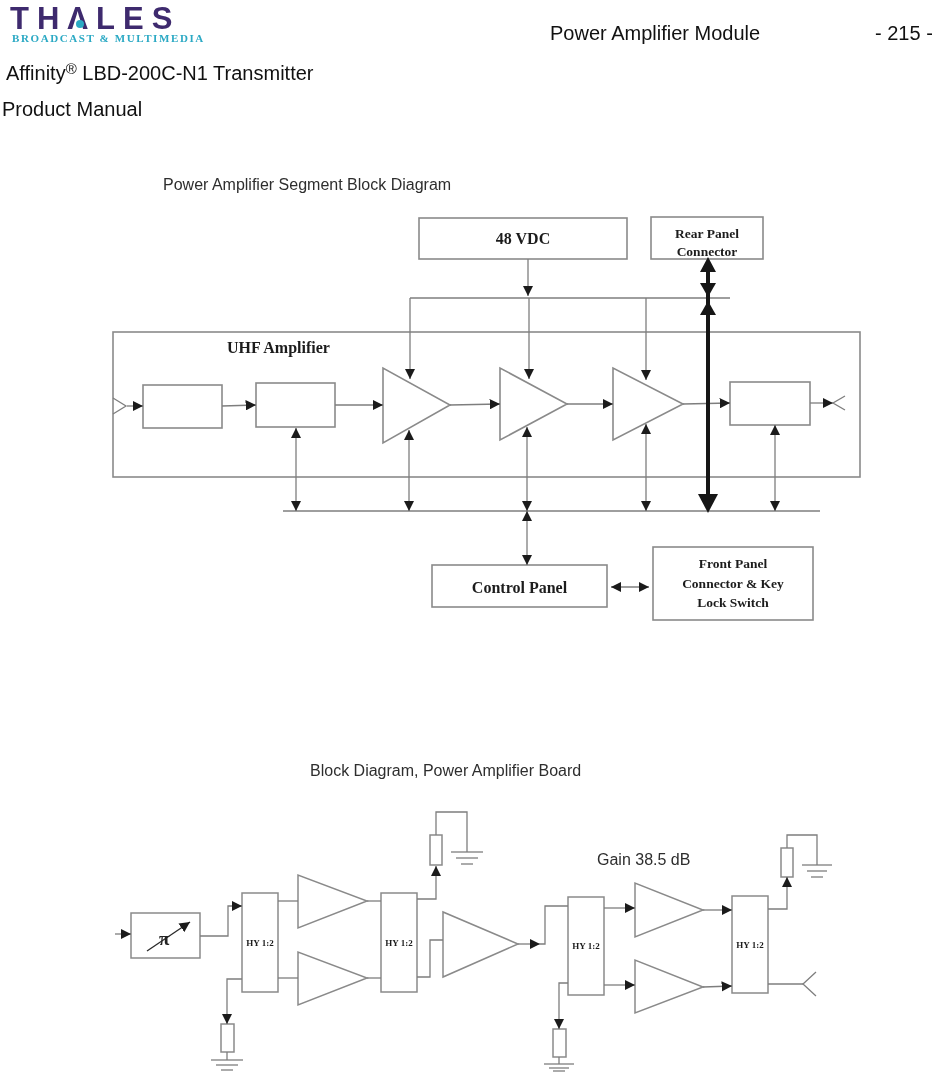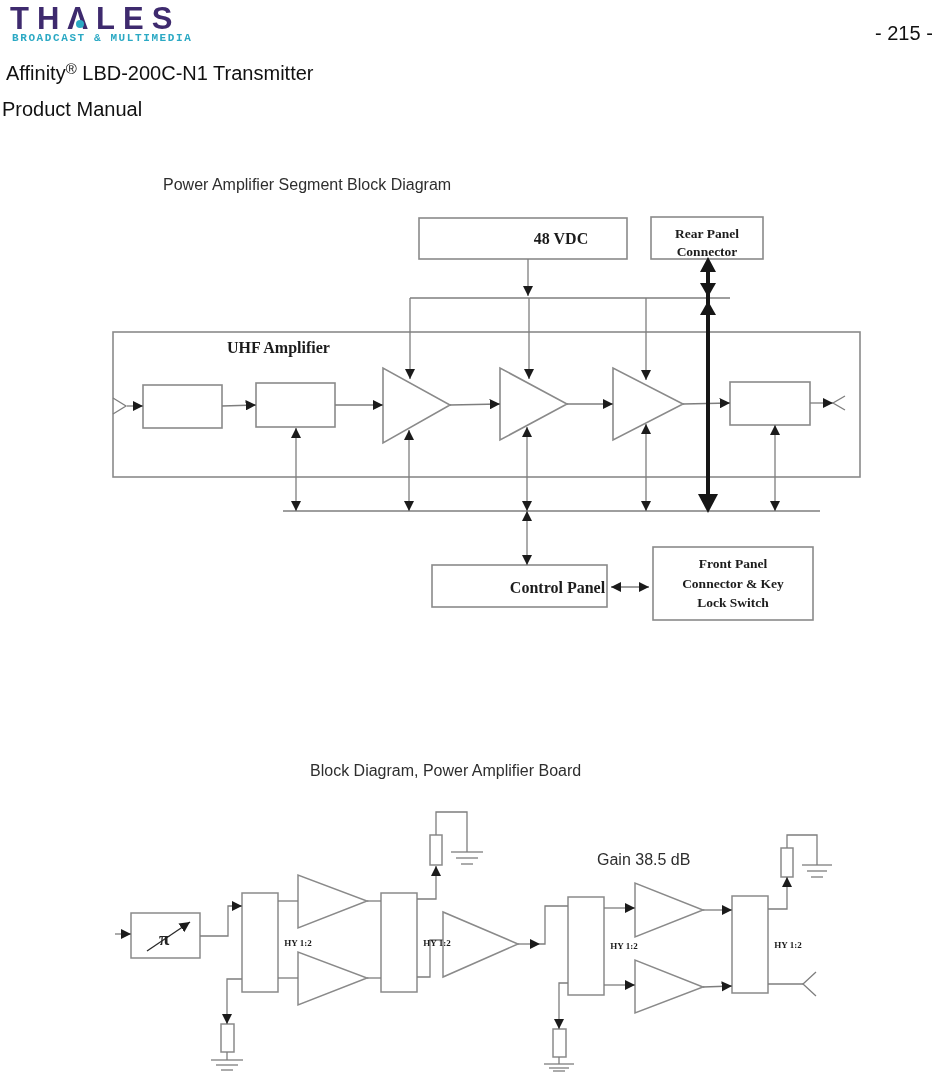--- a/index.html
+++ b/index.html
@@ -8,46 +8,47 @@
     font-family:"Liberation Sans",sans-serif;overflow:hidden;margin:0 auto;
   }
   .abs{position:absolute;}
   
   .logo-brand{
     font-weight:bold;font-size:31px;letter-spacing:8px;color:#3e2a6e;
     font-family:"Liberation Sans",sans-serif;line-height:1;
   }
   .logo-tagline{
     font-weight:bold;font-size:11px;letter-spacing:1.6px;color:#2ba9c4;
-    font-family:Liberation Mono, monospace;line-height:1;
+    font-family:Liberation Serif, serif;line-height:1;
   }
   .logo-dot{width:8px;height:8px;border-radius:50%;background:#2ba9c4;}
   .hdr-text{font-size:20px;color:#111;line-height:1.2;white-space:nowrap;}
   .reg{font-size:15px;vertical-align:6px;}
   
   .scan{left:0;top:0;width:937px;height:1072px;filter:blur(0.35px);}
   .dtitle{font-size:16px;color:#2e2e2e;white-space:nowrap;}
   .serifbl{
     font-family:"Liberation Serif",serif;font-weight:bold;color:#1c1c1c;
   }
-  .boxlabel{display:flex;align-items:center;justify-content:center;text-align:center;padding-left:38px;}
+  .boxlabel{display:flex;align-items:center;justify-content:center;text-align:center;}
   .collabel{display:flex;flex-direction:column;align-items:center;justify-content:center;text-align:center;}
   .hylabel{font-size:9px;letter-spacing:0px;}
 </style>
 </head>
 <body>
 
 <div class="page">
 
   <div class="abs" style="left:10px;top:3px;width:220px;height:44px;">
     <div class="logo-brand"><span>TH</span><span>Λ</span><span>LES</span></div>
     <div class="logo-dot abs" style="left:66px;top:17px;"></div>
     <div class="logo-tagline abs" style="left:2px;top:30px;">BROADCAST &amp; MULTIMEDIA</div>
   </div>
 
+  <div class="abs hdr-text" style="left:550px;top:21px;">Power Amplifier Module</div>
   <div class="abs hdr-text" style="left:875px;top:21px;">- 215 -</div>
 
   <div class="abs hdr-text" style="left:6px;top:60px;"><span>Affinity</span><span class="reg">®</span><span> LBD-200C-N1 Transmitter</span></div>
   <div class="abs hdr-text" style="left:2px;top:97px;">Product Manual</div>
 
   <div class="abs scan">
 
     <svg class="abs" style="left:0;top:0" width="937" height="1072">
       <defs>
         <marker id="ar" viewBox="0 0 10 10" refX="10" refY="5" markerWidth="8" markerHeight="8" orient="auto-start-reverse">

